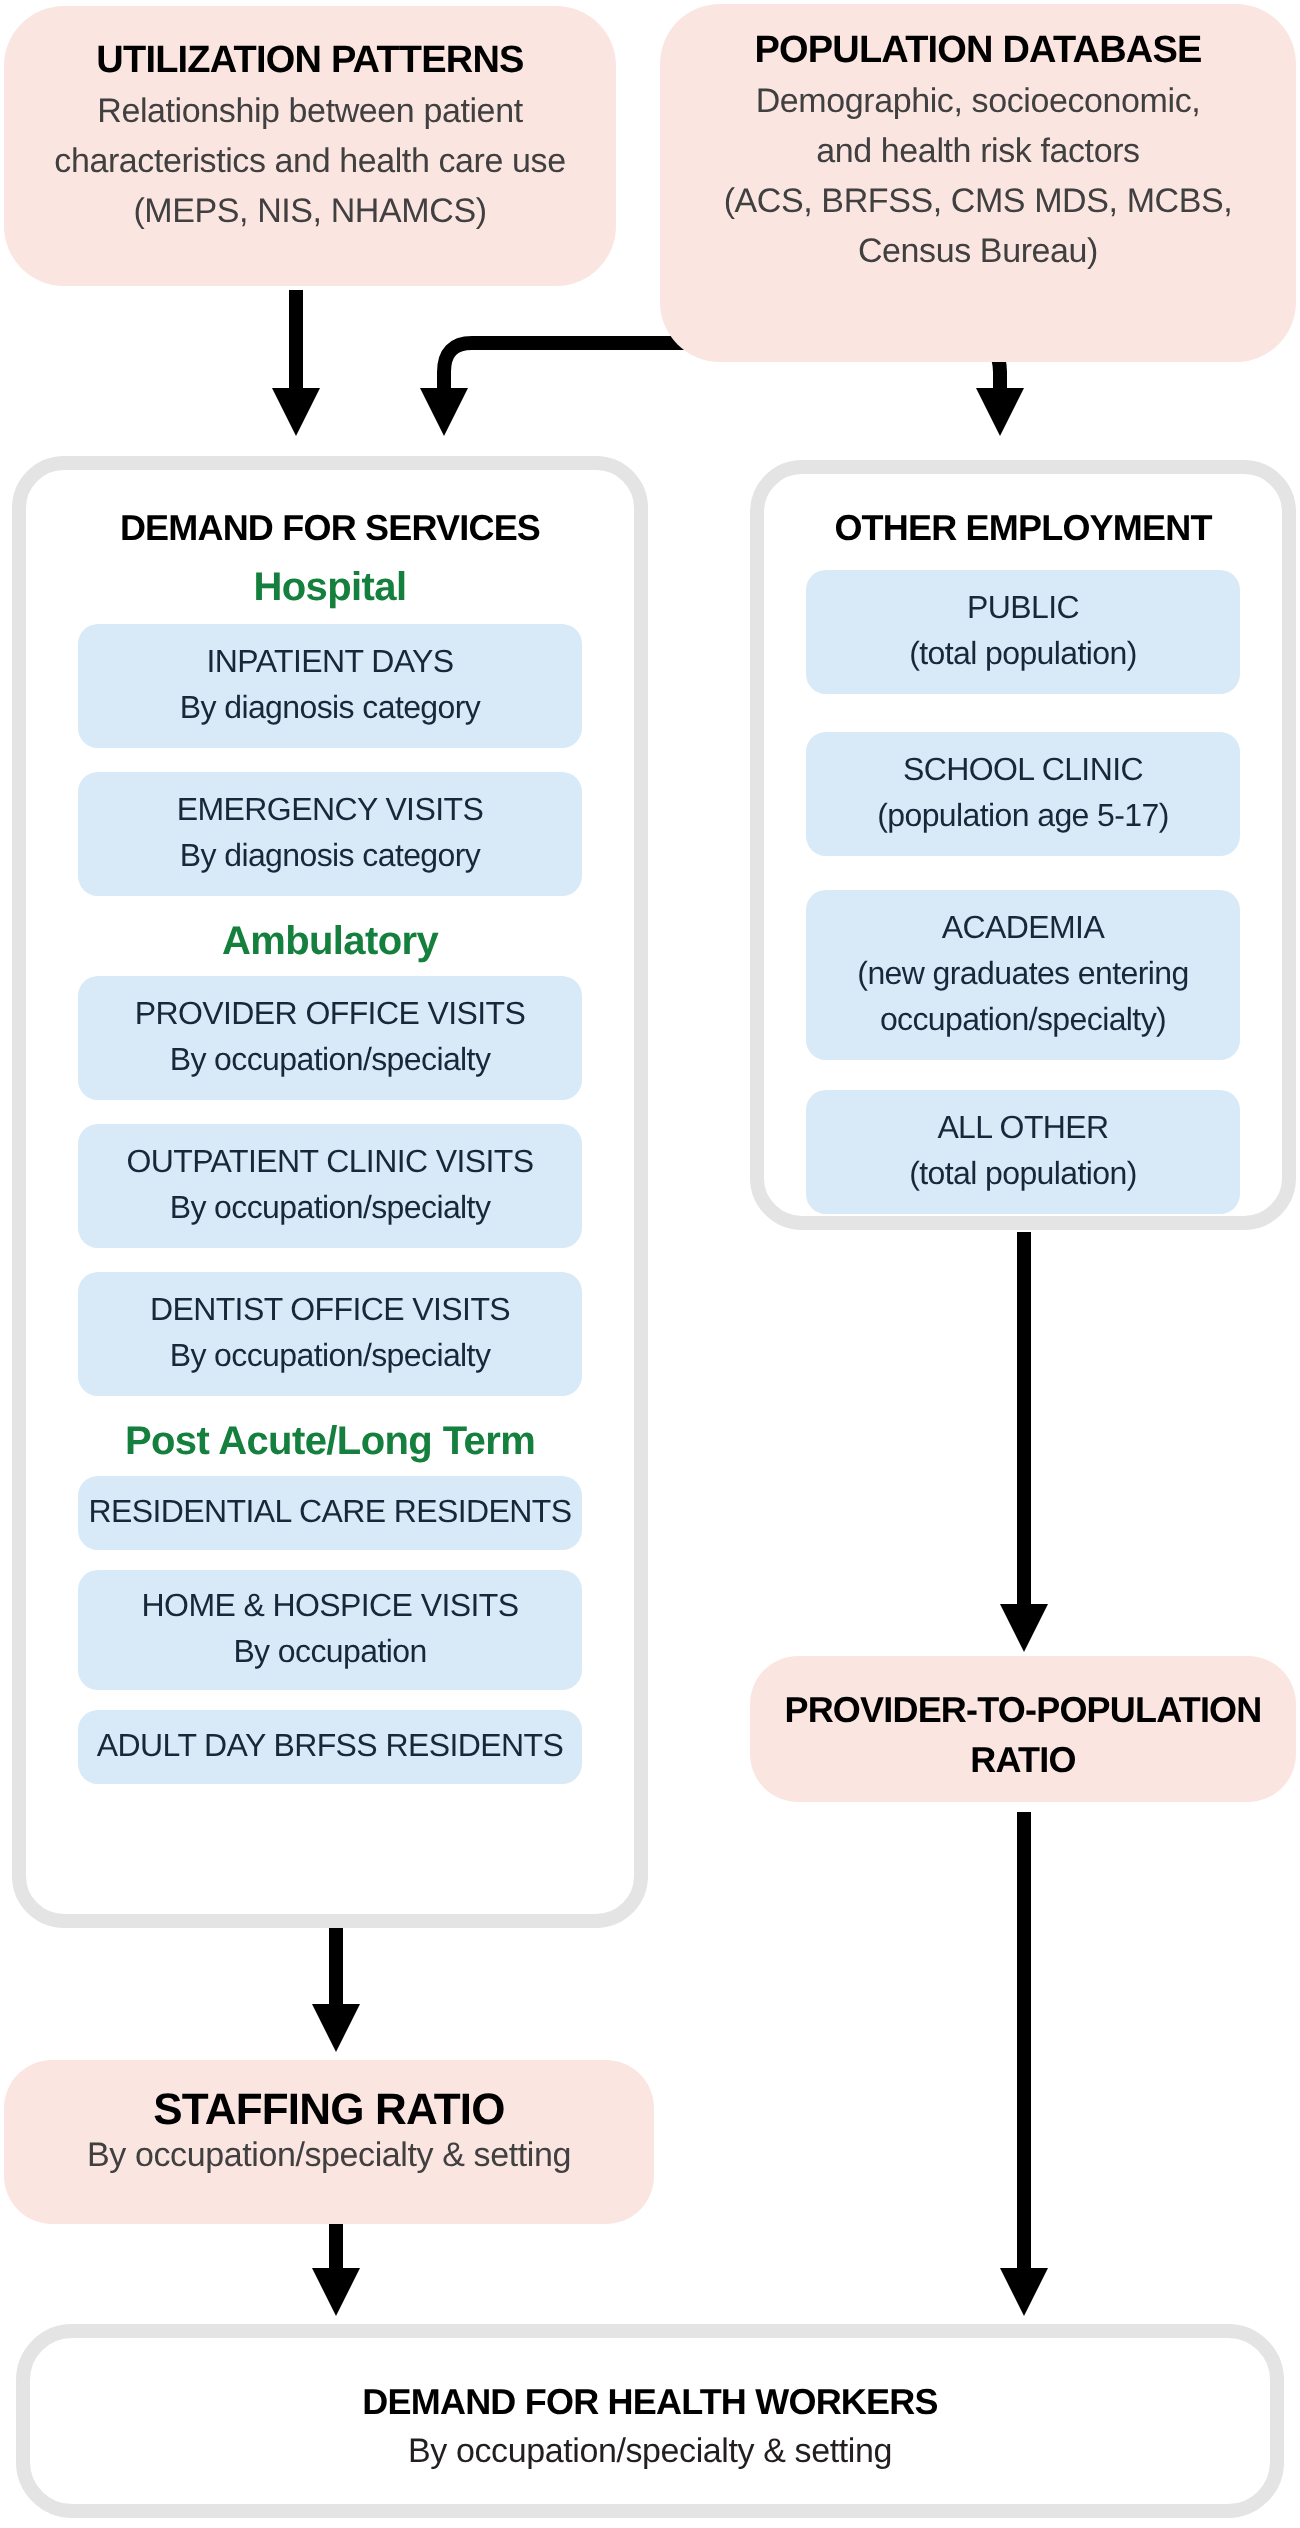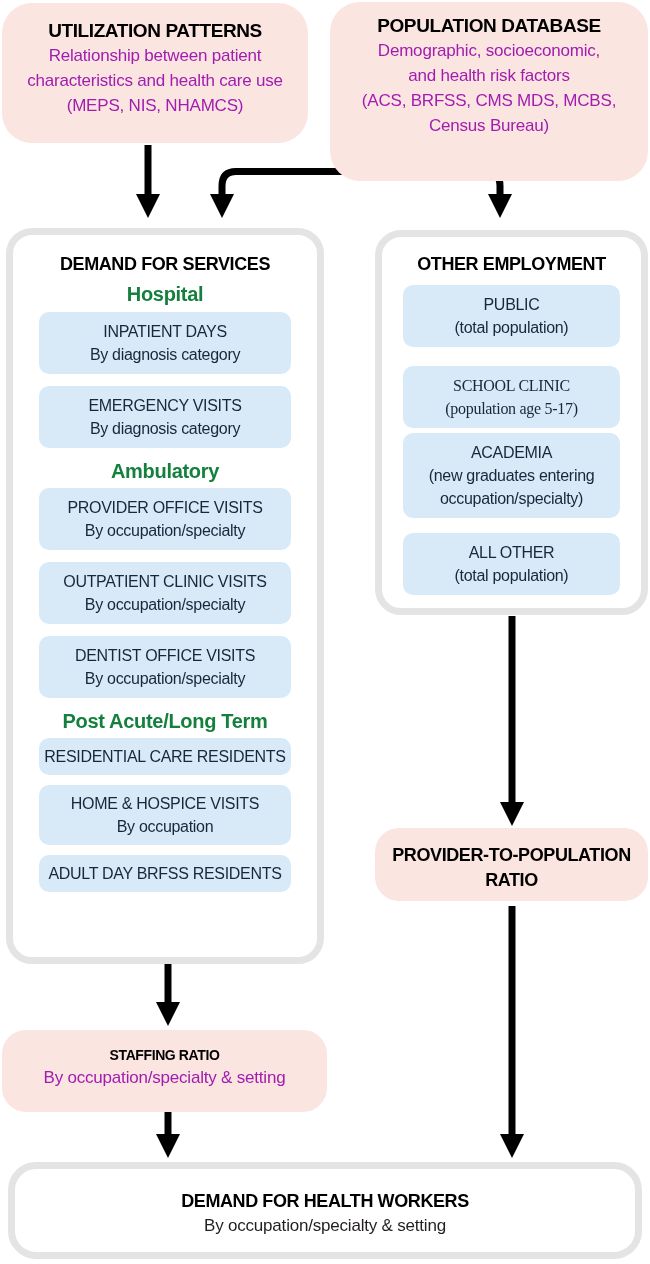--- a/index.html
+++ b/index.html
@@ -4,41 +4,41 @@
 <style>
   html,body{margin:0;padding:0;background:#ffffff;}
   .stage{
     position:relative;width:650px;height:1264px;overflow:hidden;background:#ffffff;
     font-family:"Liberation Sans",sans-serif;letter-spacing:-0.2px;color:#1a1a1a;
   }
   .prewrap{white-space:pre-line;}
   
   .pinkbox{position:absolute;background:#fbe5e1;border-radius:30px;text-align:center;box-sizing:border-box;}
   .pb-title{font-weight:bold;font-size:19px;letter-spacing:-0.4px;color:#000;line-height:24px;}
-  .pb-body{font-size:17px;line-height:25px;color:#a21caf;}
+  .pb-body{font-size:17px;line-height:25px;color:#404040;}
   
   .panel{position:absolute;background:#fff;border:7px solid #e4e4e4;border-radius:26px;box-sizing:border-box;text-align:center;}
   .panel-title{font-weight:bold;font-size:18px;letter-spacing:-0.4px;color:#000;margin:18px 0 0;line-height:22px;}
   .section-heading{font-weight:bold;font-size:20px;letter-spacing:-0.3px;color:#15803d;margin:4px 0 6px;line-height:22px;}
   .panel-title.first{margin:16px 12px 10px;}
   
   .bluebox{background:#d8eaf8;border-radius:10px;margin:0 auto 12px;padding:8px 2px;box-sizing:border-box;}
   .bluebox.compact{padding:7px 2px;margin-bottom:10px;}
   .bb-title,.bb-sub{font-size:16px;line-height:23px;color:#16283a;letter-spacing:-0.3px;}
   .left-col .bluebox{width:252px;}
   .right-col .bluebox{width:217px;margin-bottom:19px;}
-  .right-col .bluebox.g17{margin-bottom:5px;font-family:Liberation Serif, serif;}
+  .right-col .bluebox.g17{margin-bottom:17px;}
   .right-col .bluebox.g15{margin-bottom:15px;}
   
   #utilization{left:2px;top:3px;width:306px;height:140px;padding-top:16px;}
   #population{left:330px;top:2px;width:318px;height:179px;padding-top:12px;}
   #panel-services{left:6px;top:228px;width:318px;height:736px;}
   #panel-other{left:375px;top:230px;width:273px;height:385px;}
   #staffing{left:2px;top:1030px;width:325px;height:82px;border-radius:24px;padding-top:14px;}
-  #staffing .pb-title{font-size:14px;line-height:22px;}
+  #staffing .pb-title{font-size:22px;line-height:22px;}
   #staffing .pb-body{font-size:17px;line-height:24px;}
   #provider{left:375px;top:828px;width:273px;height:73px;border-radius:24px;padding-top:15px;}
   #provider .pb-title{font-size:18px;line-height:25px;}
   #demand-workers{left:8px;top:1162px;width:634px;height:97px;border-radius:28px;}
   #demand-workers .panel-title{margin-top:21px;}
   #demand-workers .dw-sub{font-size:17px;line-height:24px;color:#231f20;margin-top:2px;}
   
   .arrows{position:absolute;left:0;top:0;width:650px;height:1264px;pointer-events:none;}
   .arrows path{stroke:#000;stroke-width:7;fill:none;}
   .arrows polygon{fill:#000;stroke:none;}

